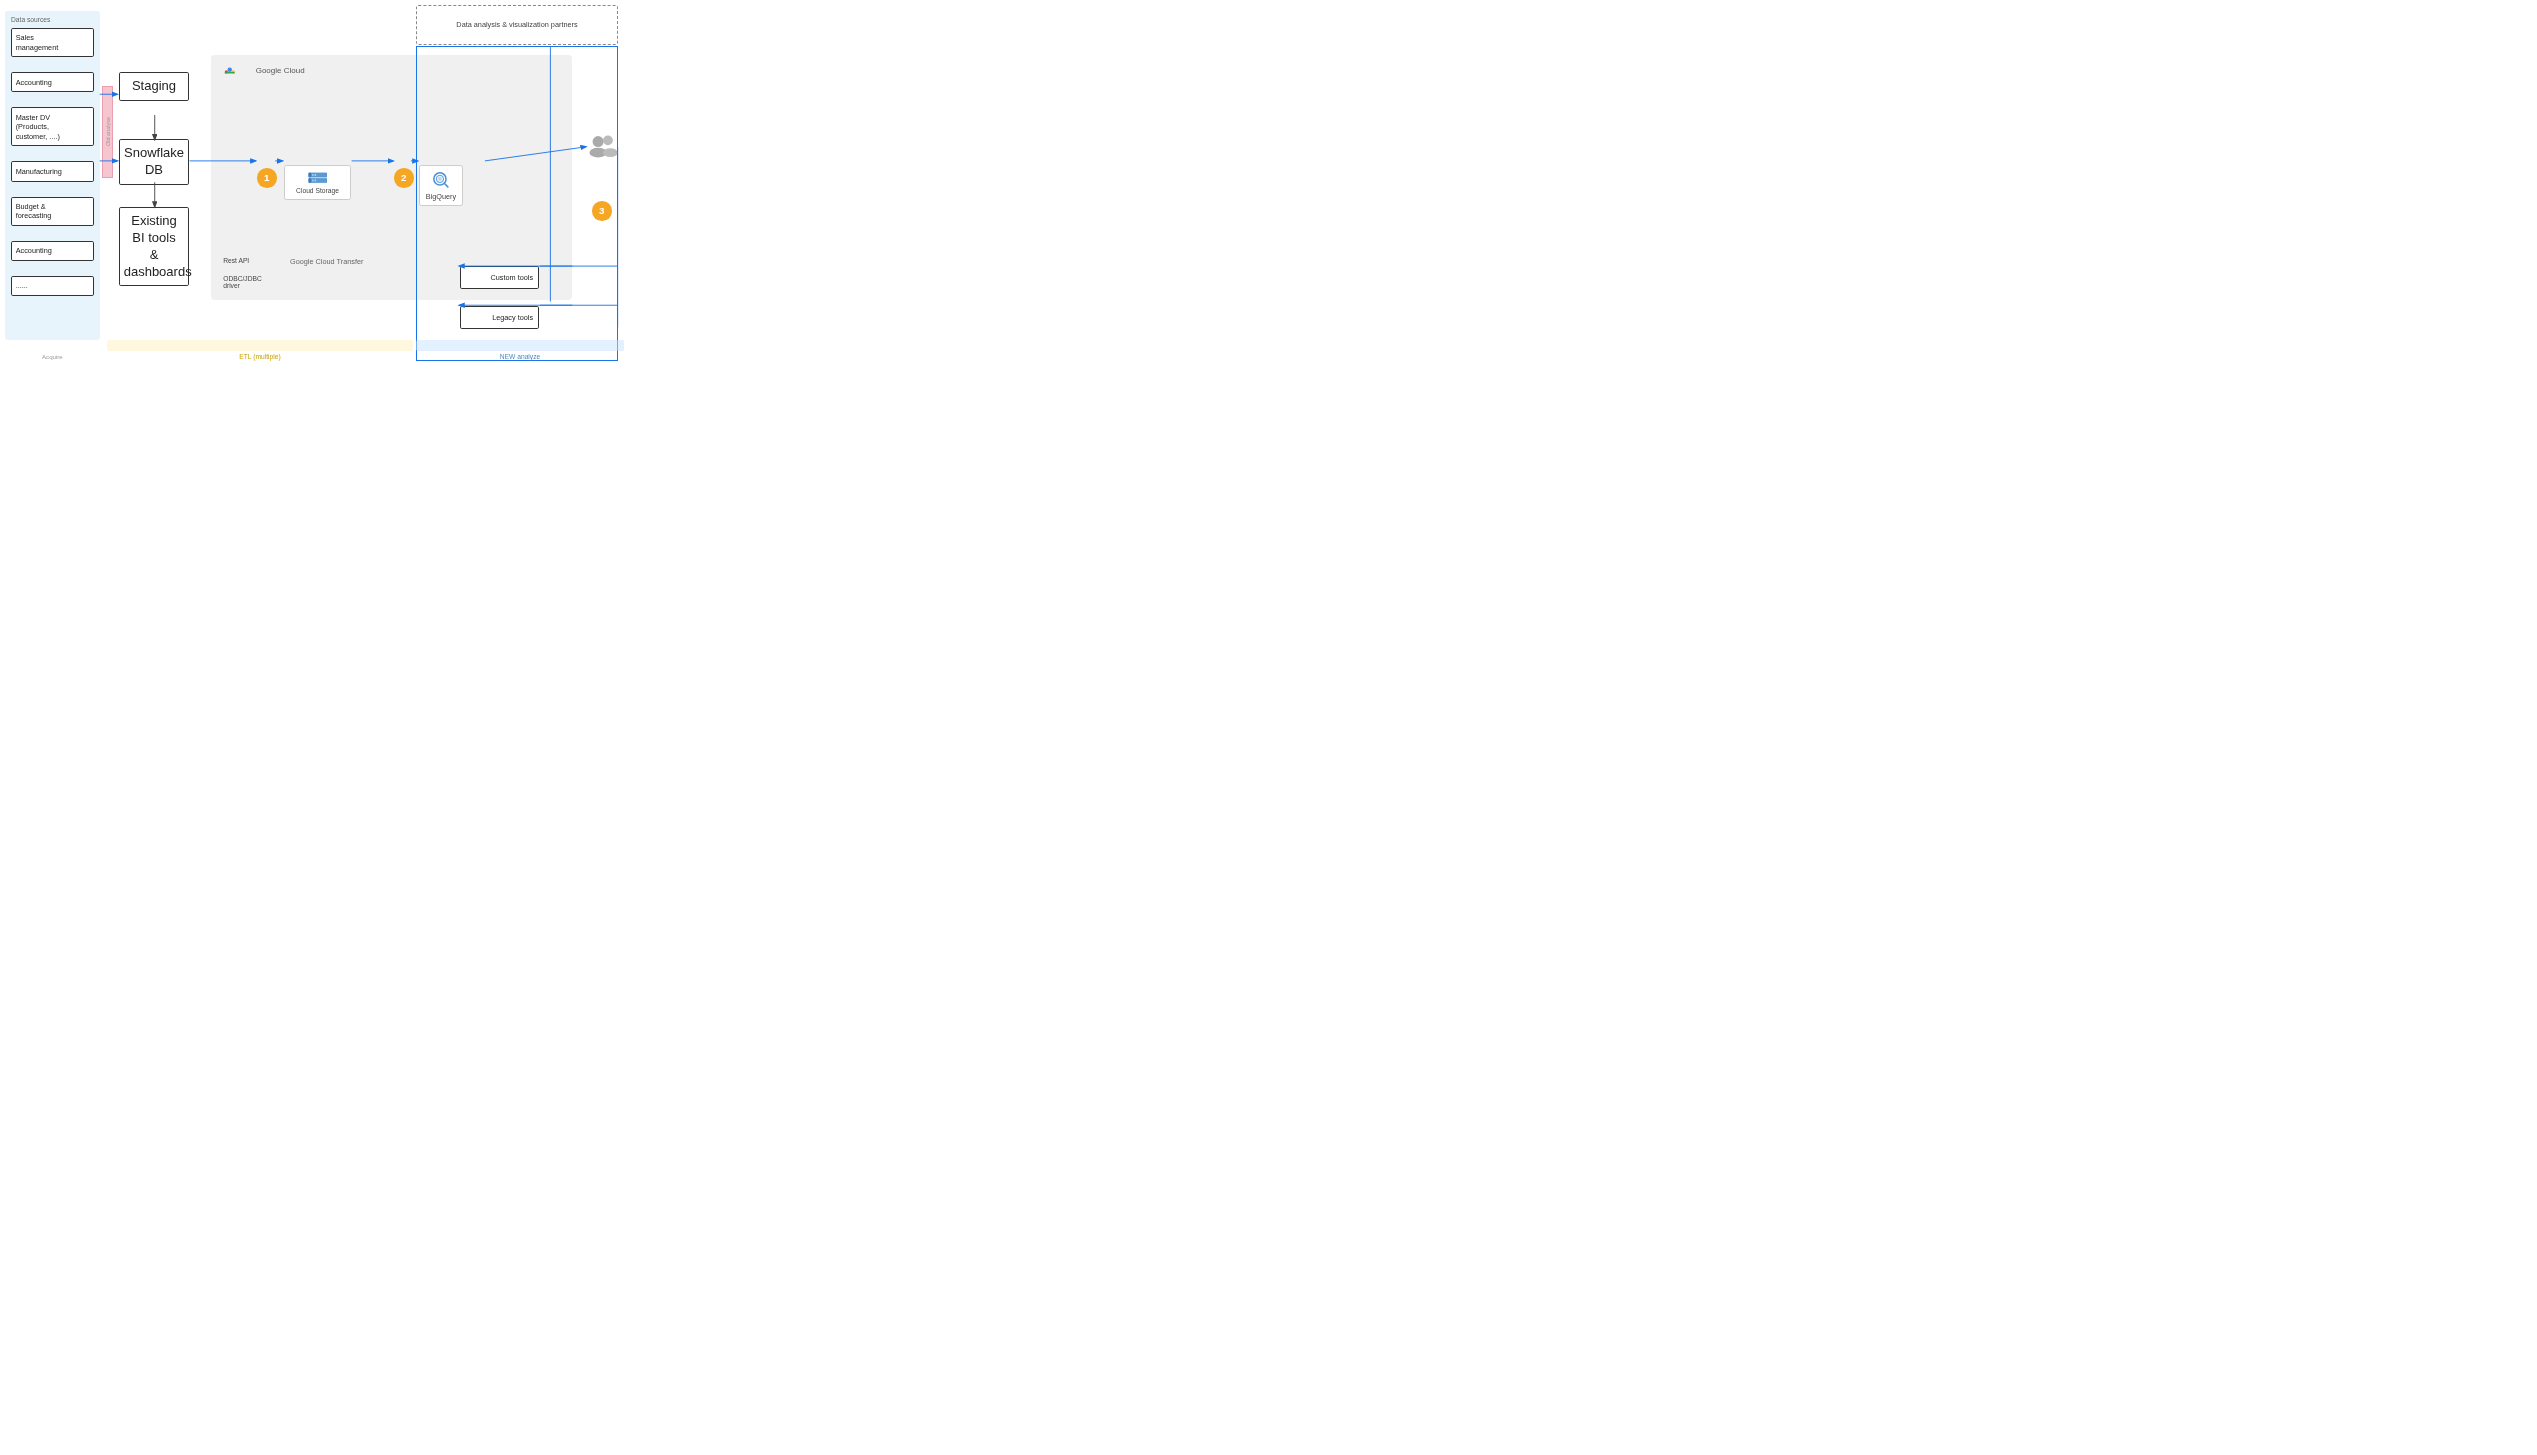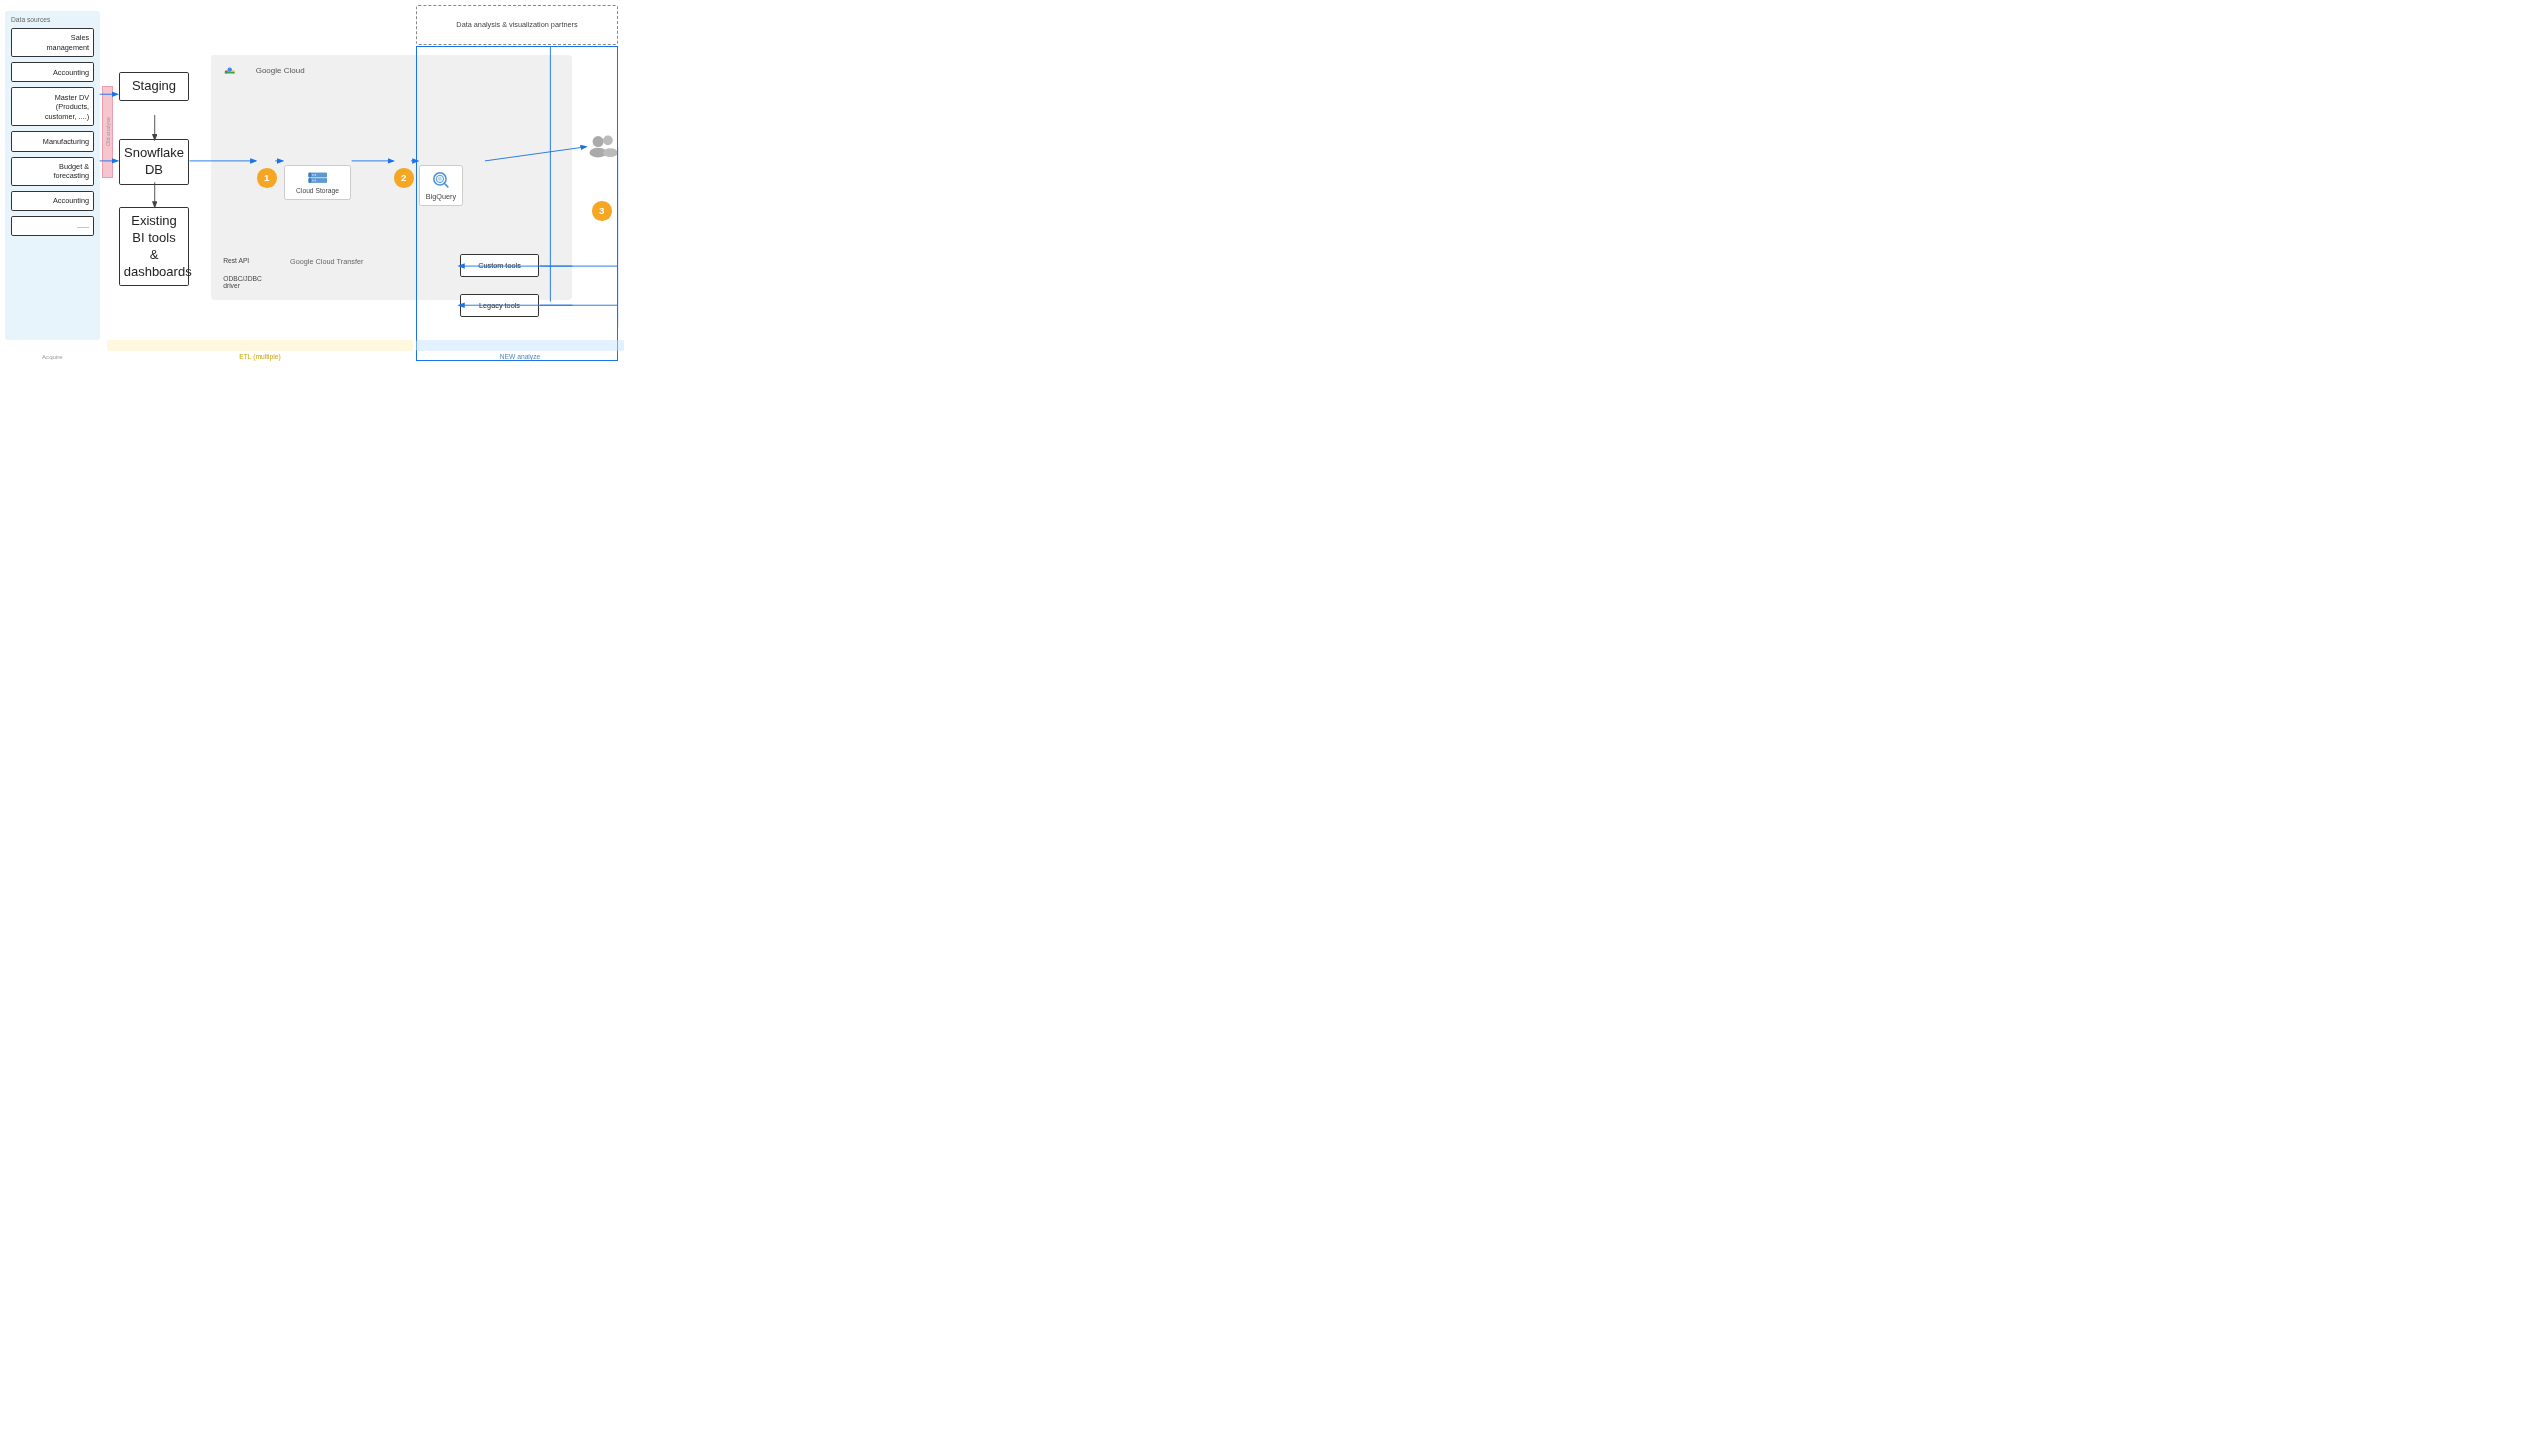--- a/index.html
+++ b/index.html
@@ -26,23 +26,23 @@
     }
     .panel-title {
       font-size: 6.7px;
       color: #666;
       margin-bottom: 4.9px;
     }
     .ds-box {
       border: 0.9px solid #333;
       background: #fff;
       border-radius: 1.8px;
-      text-align: right;
+      text-align: left;
       padding: 4.3px 3.7px;
-      margin-bottom: 5px;
+      margin-bottom: 15px;
       font-size: 7.3px;
       line-height: 1.3;
       color: #222;
     }
 
     
     .old-analyse-bar {
       position: absolute;
       left: 102px;
       top: 86px;
@@ -192,25 +192,26 @@
       position: absolute;
       font-size: 6.7px;
       color: #444;
     }
 
     
     .tool-box {
       border: 0.9px solid #333;
       background: #fff;
       border-radius: 1.8px;
-      text-align: center;
+      text-align: right;
       padding: 6.1px 4.9px;
       font-size: 7.3px;
       color: #222;
       position: absolute;
+      margin-top: 12px;
     }
 
     
     .arrows-svg {
       position: absolute;
       top: 0;
       left: 0;
       width: 100%;
       height: 100%;
       pointer-events: none;

